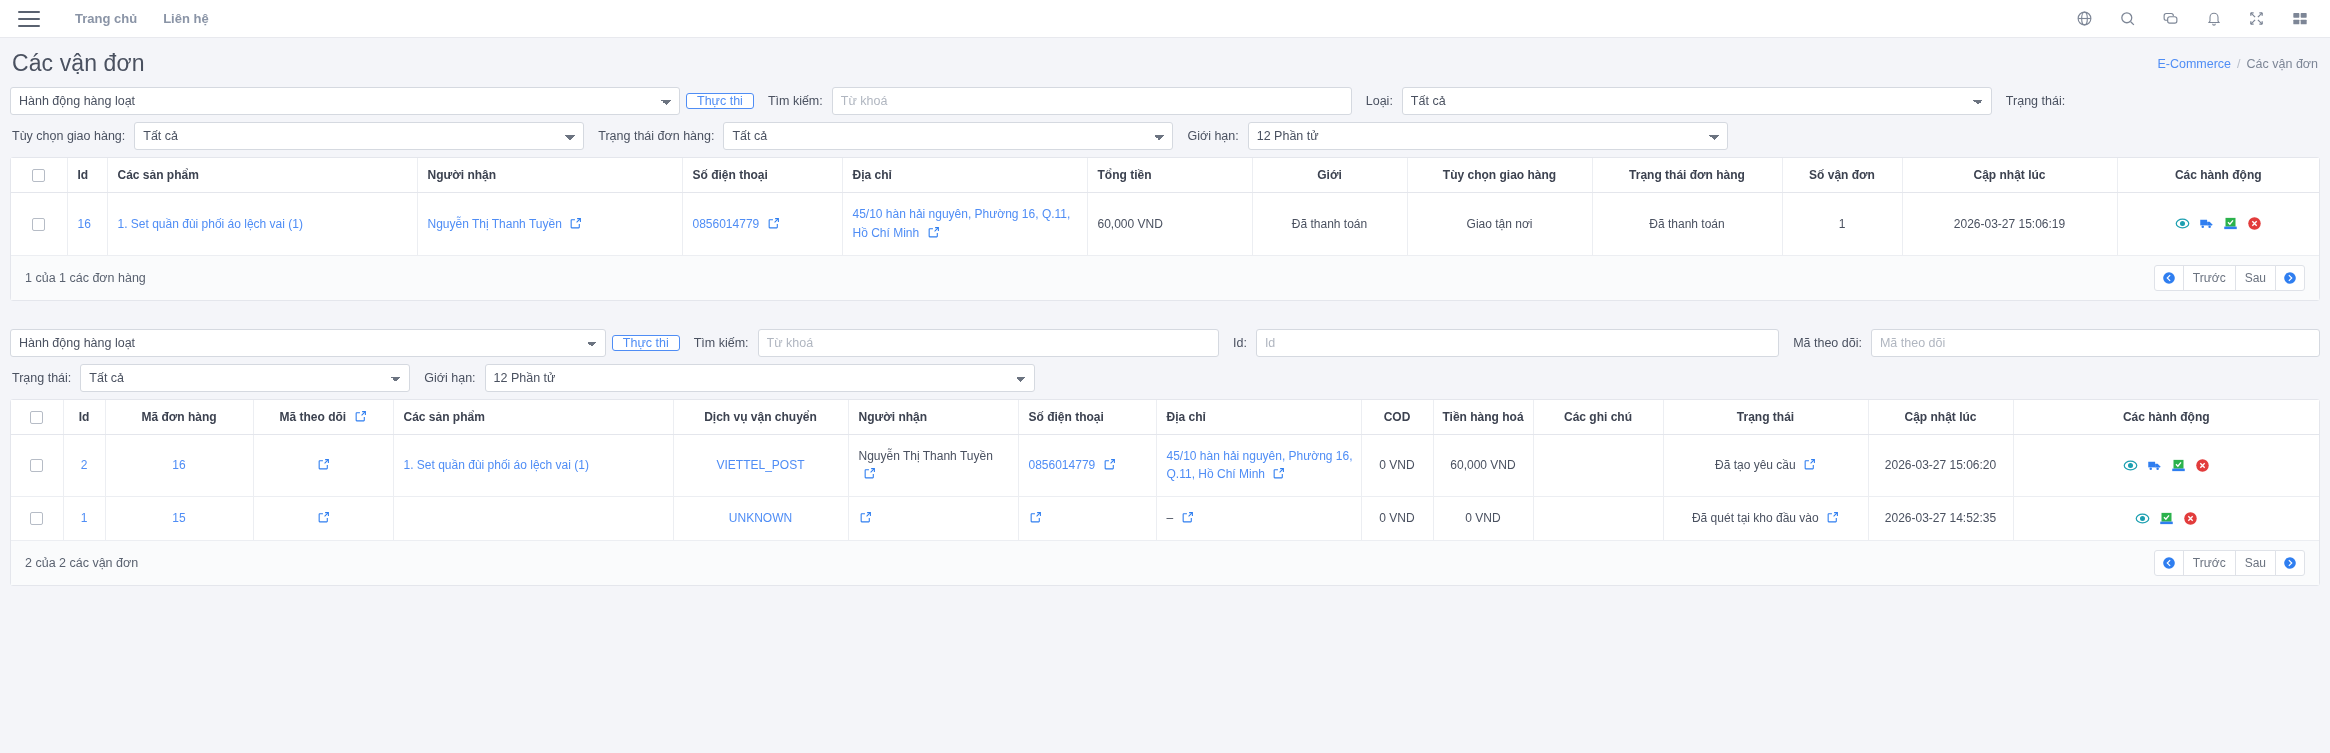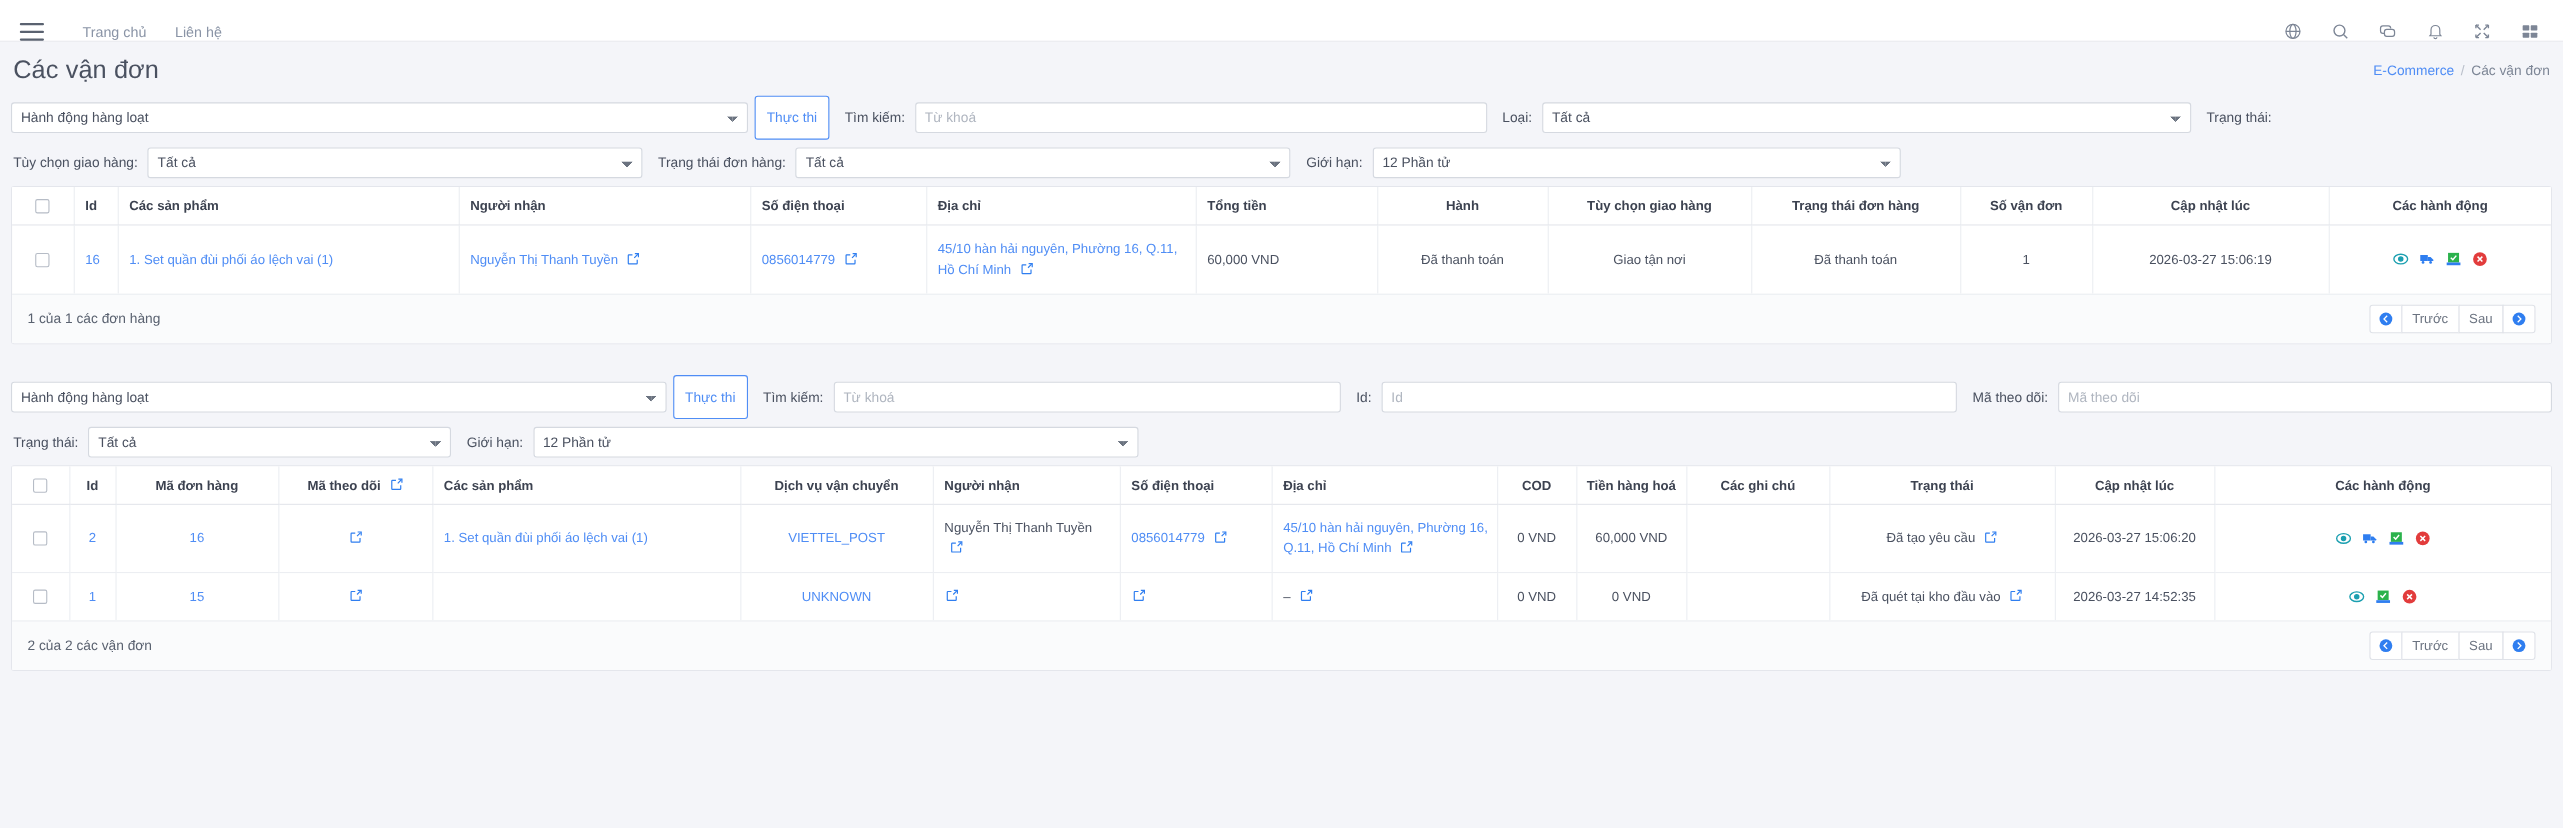--- a/index.html
+++ b/index.html
@@ -13,22 +13,23 @@
     height: 753px;
     overflow: hidden;
   }
 
   
   .navbar {
     height: 38px;
     background: #ffffff;
     border-bottom: 1px solid #e8e9ee;
     display: flex;
-    align-items: flex-end;
+    align-items: center;
     padding: 0 22px 0 18px;
+    font-weight: bold;
   }
   .nav-left { display: flex; align-items: center; gap: 0; }
   .hamburger {
     width: 22px; height: 16px;
     display: flex; flex-direction: column; justify-content: space-between;
     cursor: pointer; margin-right: 22px;
   }
   .hamburger span { display:block; height: 2px; background: #5a6270; border-radius: 1px; }
   .nav-link {
     color: #8a94a6;
@@ -86,21 +87,21 @@
     padding-right: 24px;
     background-image:
       linear-gradient(45deg, transparent 50%, #6b7380 50%),
       linear-gradient(135deg, #6b7380 50%, transparent 50%);
     background-position: calc(100% - 13px) 12px, calc(100% - 8px) 12px;
     background-size: 5px 5px, 5px 5px;
     background-repeat: no-repeat;
   }
   .ctl::placeholder { color: #b0b6c0; }
   .btn-exec {
-    height: 40px;
+    height: 16px;
     border: 1px solid #4f8df5;
     background: #fff;
     color: #4f8df5;
     font-size: 12.5px;
     font-family: "Liberation Sans", sans-serif;
     border-radius: 3px;
     padding: 0 10px;
     margin-left: 6px;
     cursor: pointer;
     white-space: nowrap;
@@ -312,21 +313,21 @@
         <tr>
           <th>
             <span class="cb"></span>
           </th>
           <th class="left">Id</th>
           <th class="left">Các sản phẩm</th>
           <th class="left">Người nhận</th>
           <th class="left">Số điện thoại</th>
           <th class="left">Địa chỉ</th>
           <th class="left">Tổng tiền</th>
-          <th>Hành</th>
+          <th>Giới</th>
           <th>Tùy chọn giao hàng</th>
           <th>Trạng thái đơn hàng</th>
           <th>Số vận đơn</th>
           <th>Cập nhật lúc</th>
           <th>Các hành động</th>
         </tr>
       </thead>
       <tbody>
         <tr>
           <td>

